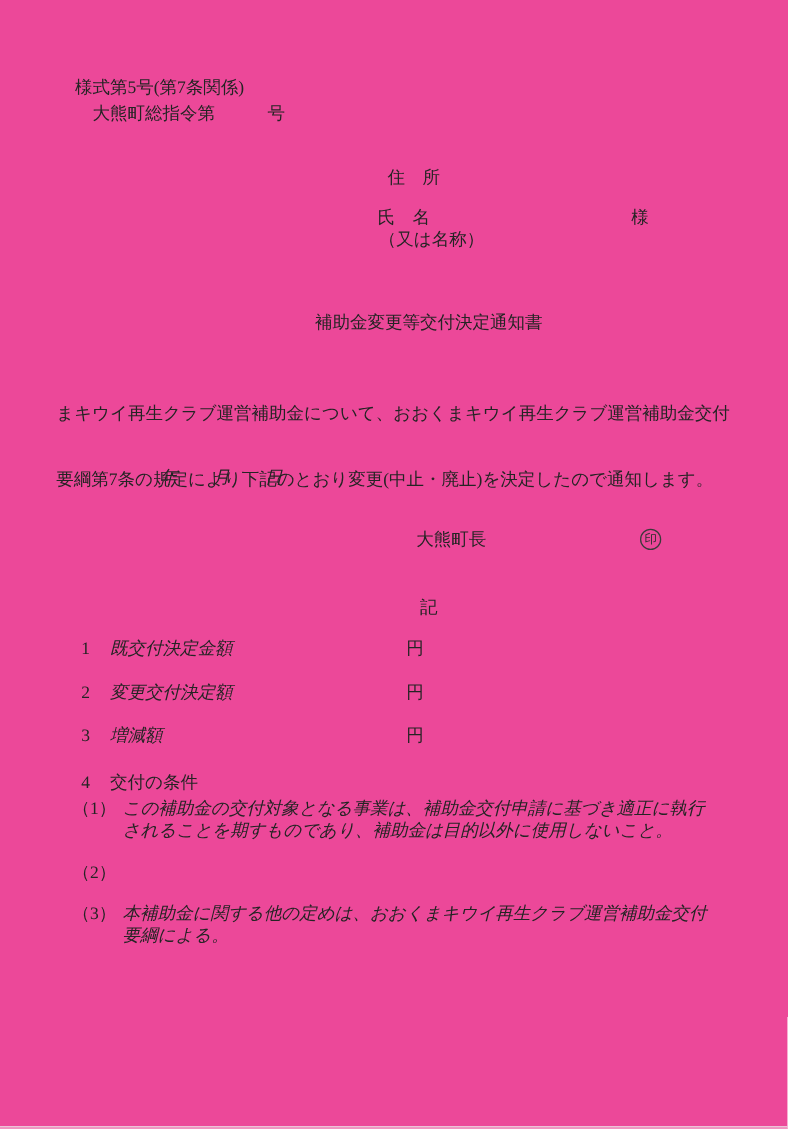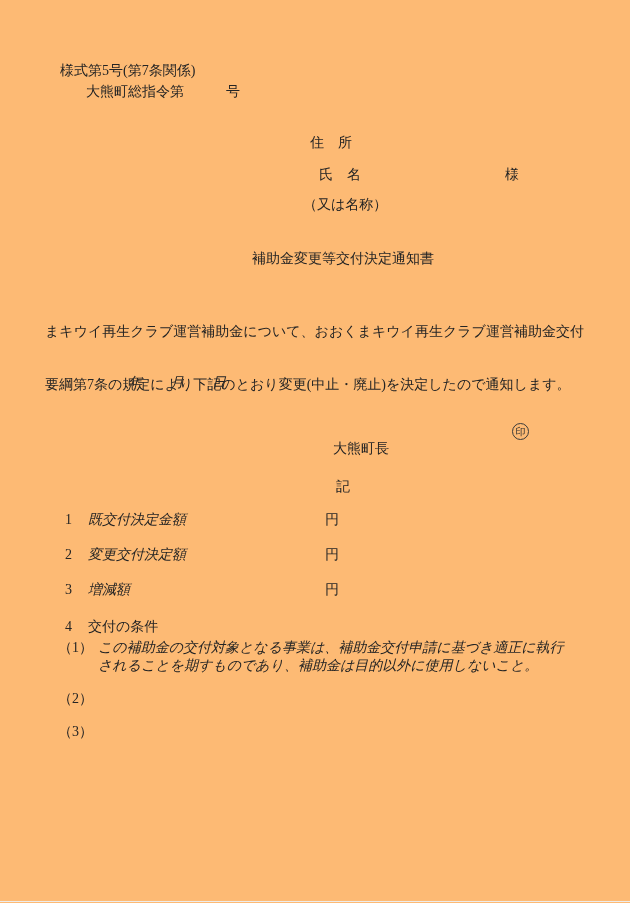--- a/index.html
+++ b/index.html
@@ -9,21 +9,21 @@
     height: 903px;
     position: relative;
     font-family: "Liberation Serif", "DejaVu Serif", serif;
     font-size: 14px;
     color: #242424;
     overflow: hidden;
   }
   .page {
     position: absolute;
     inset: 0;
-    background: #fdba74;
+    background: #ec4899;
   }
   .abs { position: absolute; white-space: pre; line-height: 18px; }
   .centered { left: 12px; width: 630px; text-align: center; padding-left: 32px; }
   .body-par { line-height: 17.5px; }
   .body-par div { white-space: pre; }
   
   .items { position: absolute; top: 511px; left: 65px; }
   .item-row { display: flex; line-height: 18px; margin-bottom: 17px; }
   .item-no { width: 23px; }
   .item-label { width: 237px; font-style: italic; }
@@ -60,40 +60,40 @@
     background: #ececec;
   }
 </style>
 </head>
 <body>
 
 <div class="page">
 
   <div class="abs" style="top:62px; left:60px;">様式第5号(第7条関係)</div>
 
-  <div class="abs" style="top:83px; left:74px;margin-left:12px;">大熊町総指令第　　　号</div>
+  <div class="abs" style="top:83px; left:74px;">大熊町総指令第　　　号</div>
 
   <div class="abs" style="top:134px; left:310px;">住　所</div>
 
-  <div class="abs" style="top:166px; left:319px;">氏　名</div>
+  <div class="abs" style="top:166px; left:302px;">氏　名</div>
 
   <div class="abs" style="top:166px; left:505px;">様</div>
 
-  <div class="abs" style="top:196px; left:303px;text-align:center;">（又は名称）</div>
+  <div class="abs" style="top:184px; left:303px;text-align:center;">（又は名称）</div>
 
   <div class="abs centered" style="top:250px;">補助金変更等交付決定通知書</div>
 
   <div class="abs body-par" style="top:288px; left:45px;">
     <div>まキウイ再生クラブ運営補助金について、おおくまキウイ再生クラブ運営補助金交付</div>
     <div>要綱第7条の規定により下記のとおり変更(中止・廃止)を決定したので通知します。</div>
   </div>
 
   <div class="abs" style="top:374px; left:128px;font-style:italic;">年　　月　　日</div>
 
-  <div class="abs" style="top:440px; left:333px;">大熊町長</div>
+  <div class="abs" style="top:424px; left:333px;">大熊町長</div>
 
   <div class="seal">印</div>
 
   <div class="abs centered" style="top:478px;">記</div>
 
   <div class="items">
     <div class="item-row">
       <span class="item-no">1</span>
       <span class="item-label">既交付決定金額</span>
       <span class="item-unit">円</span>
@@ -118,18 +118,20 @@
     <div class="cond-row first">
       <span class="cond-marker">（1）</span>
       <div class="cond-text">この補助金の交付対象となる事業は、補助金交付申請に基づき適正に執行
 されることを期すものであり、補助金は目的以外に使用しないこと。</div>
     </div>
     <div class="cond-row gap">
       <span class="cond-marker">（2）</span>
     </div>
     <div class="cond-row gap">
       <span class="cond-marker">（3）</span>
+      <div class="cond-text">本補助金に関する他の定めは、おおくまキウイ再生クラブ運営補助金交付
+要綱による。</div>
     </div>
   </div>
 
   <div class="page-edge"></div>
 
 </div>
 
 </body></html>

